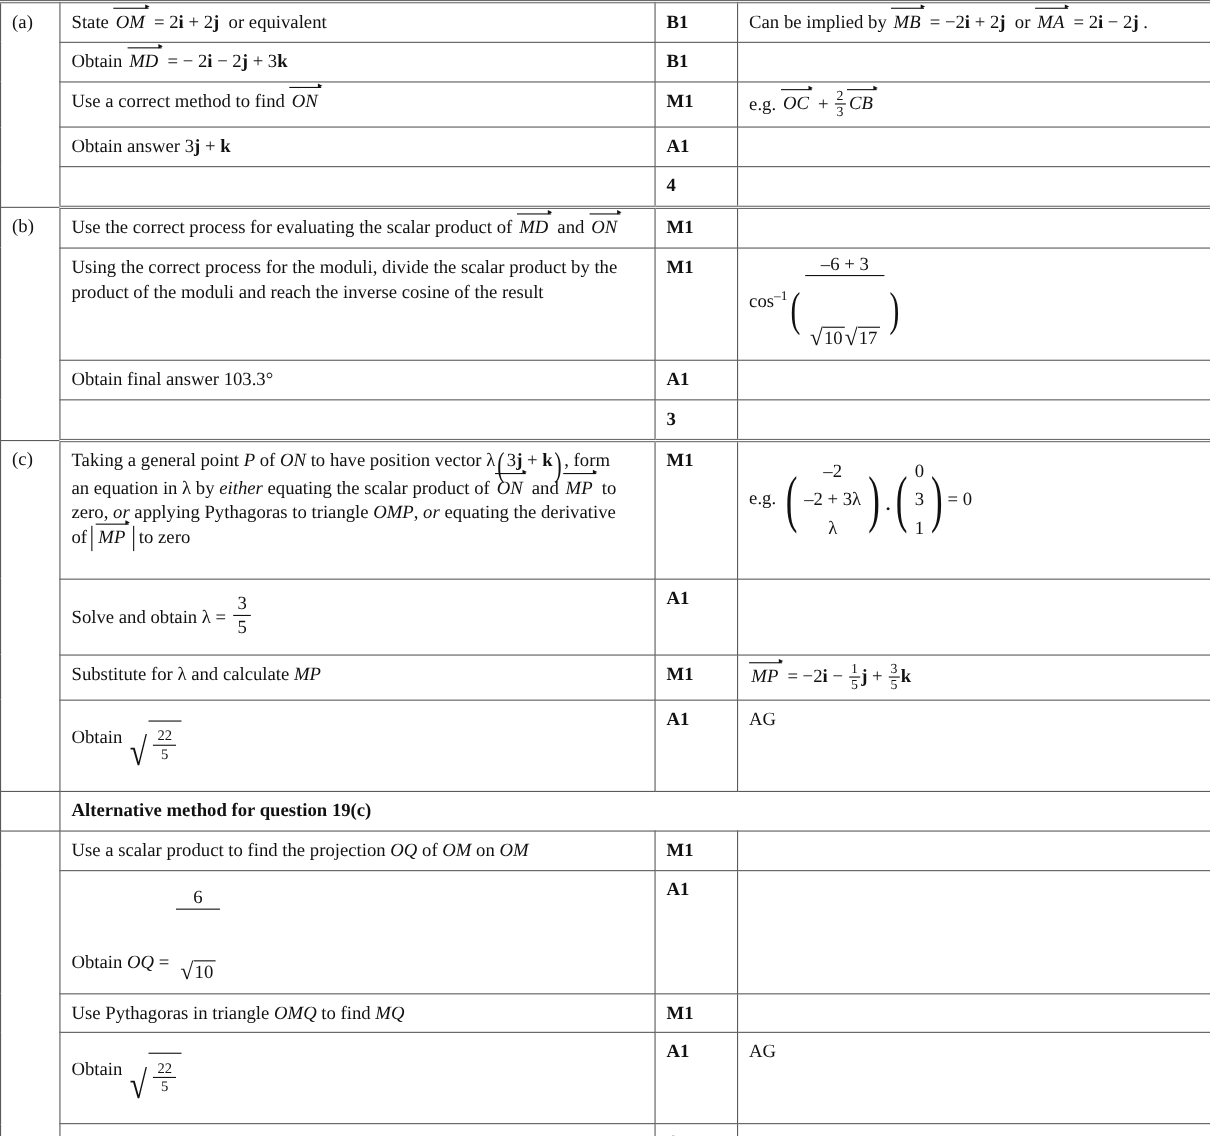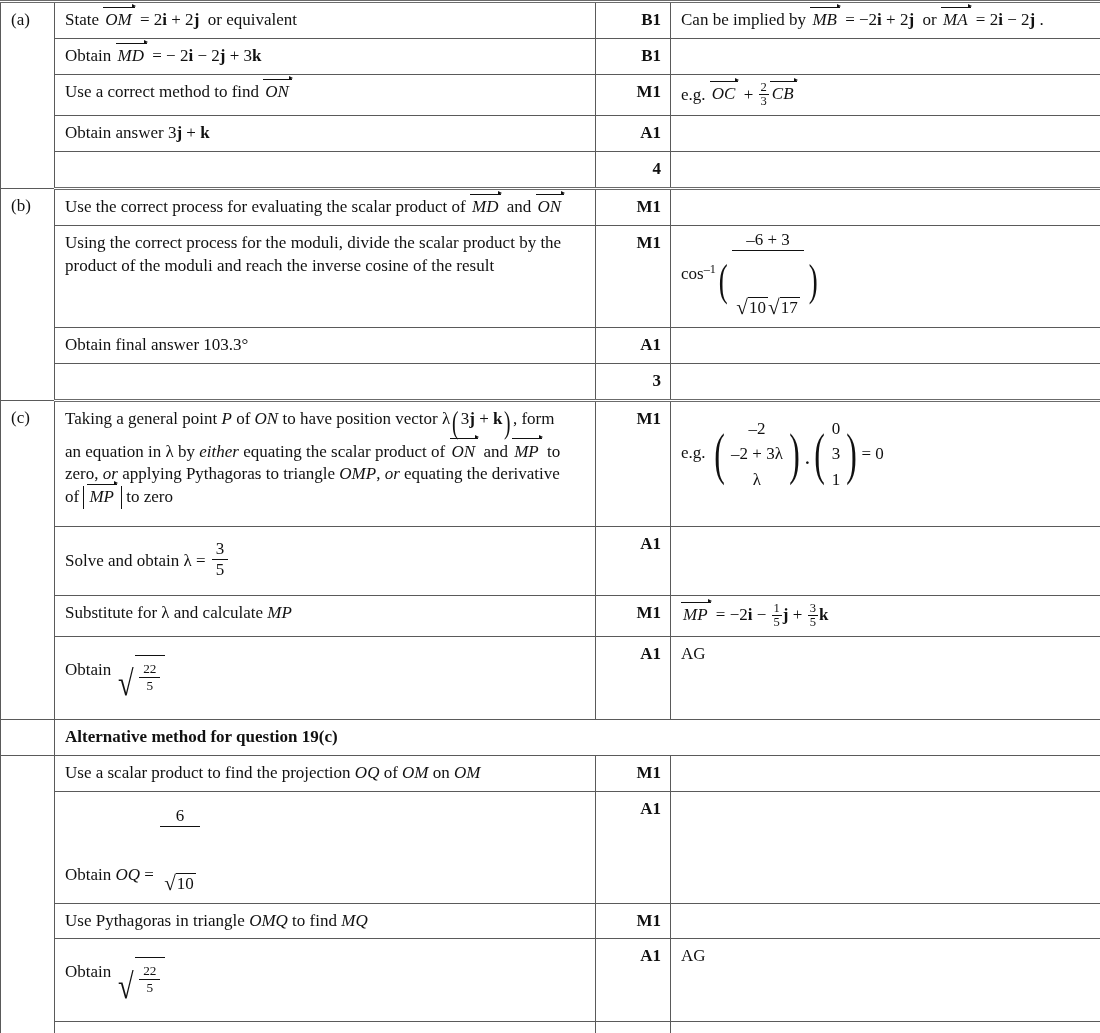--- a/index.html
+++ b/index.html
@@ -61,21 +61,21 @@
     border-left: none;
     border-right: 1px solid #5a5a5a;
     border-top: 3px double #6b6b6b;
     border-bottom: none;
     padding: 5px 0 0 6px;
     font-size: 16.5px;
   }
 
   td.body { padding-left: 12px; }
   td.mark {
-    text-align: right;
+    text-align: left;
     font-weight: bold;
     padding-right: 10px;
     white-space: nowrap;
   }
   td.note { padding-left: 12px; }
 
   tr.sep-top > td.body,
   tr.sep-top > td.mark,
   tr.sep-top > td.note {
     border-top: 3px double #6b6b6b;
@@ -318,21 +318,21 @@
       <td class="mark">3</td>
       <td class="note"></td>
     </tr>
 
     <tr class="sep-top">
       <td class="part-sep" rowspan="4">(c)</td>
       <td class="body" style="height:112px">
         <div>
           <span>Taking a general point </span><span class="it">P</span><span> of </span><span class="it">ON</span><span> to have position vector </span><span>λ</span><span class="inline-math"><span class="paren" style="font-size:1.85em;vertical-align:-0.30em;">(</span><span class="parenmid">3<span class="bd">j</span> + <span class="bd">k</span></span><span class="paren" style="font-size:1.85em;vertical-align:-0.30em;">)</span></span><span>, form</span>
         </div>
-        <div style="margin-top:8px">
+        <div style="">
           <span>an equation in </span><span>λ</span><span> by </span><span class="it">either</span><span> equating the scalar product of </span><span class="vec">ON</span><span> and </span><span class="vec">MP</span><span> to</span>
         </div>
         <div>
           <span>zero, </span><span class="it">or</span><span> applying Pythagoras to triangle </span><span class="it">OMP</span><span>, </span><span class="it">or</span><span> equating the derivative</span>
         </div>
         <div>
           <span>of </span><span class="absbar"><span class="vec">MP</span></span><span> to zero</span>
         </div>
       </td>
       <td class="mark">M1</td>

